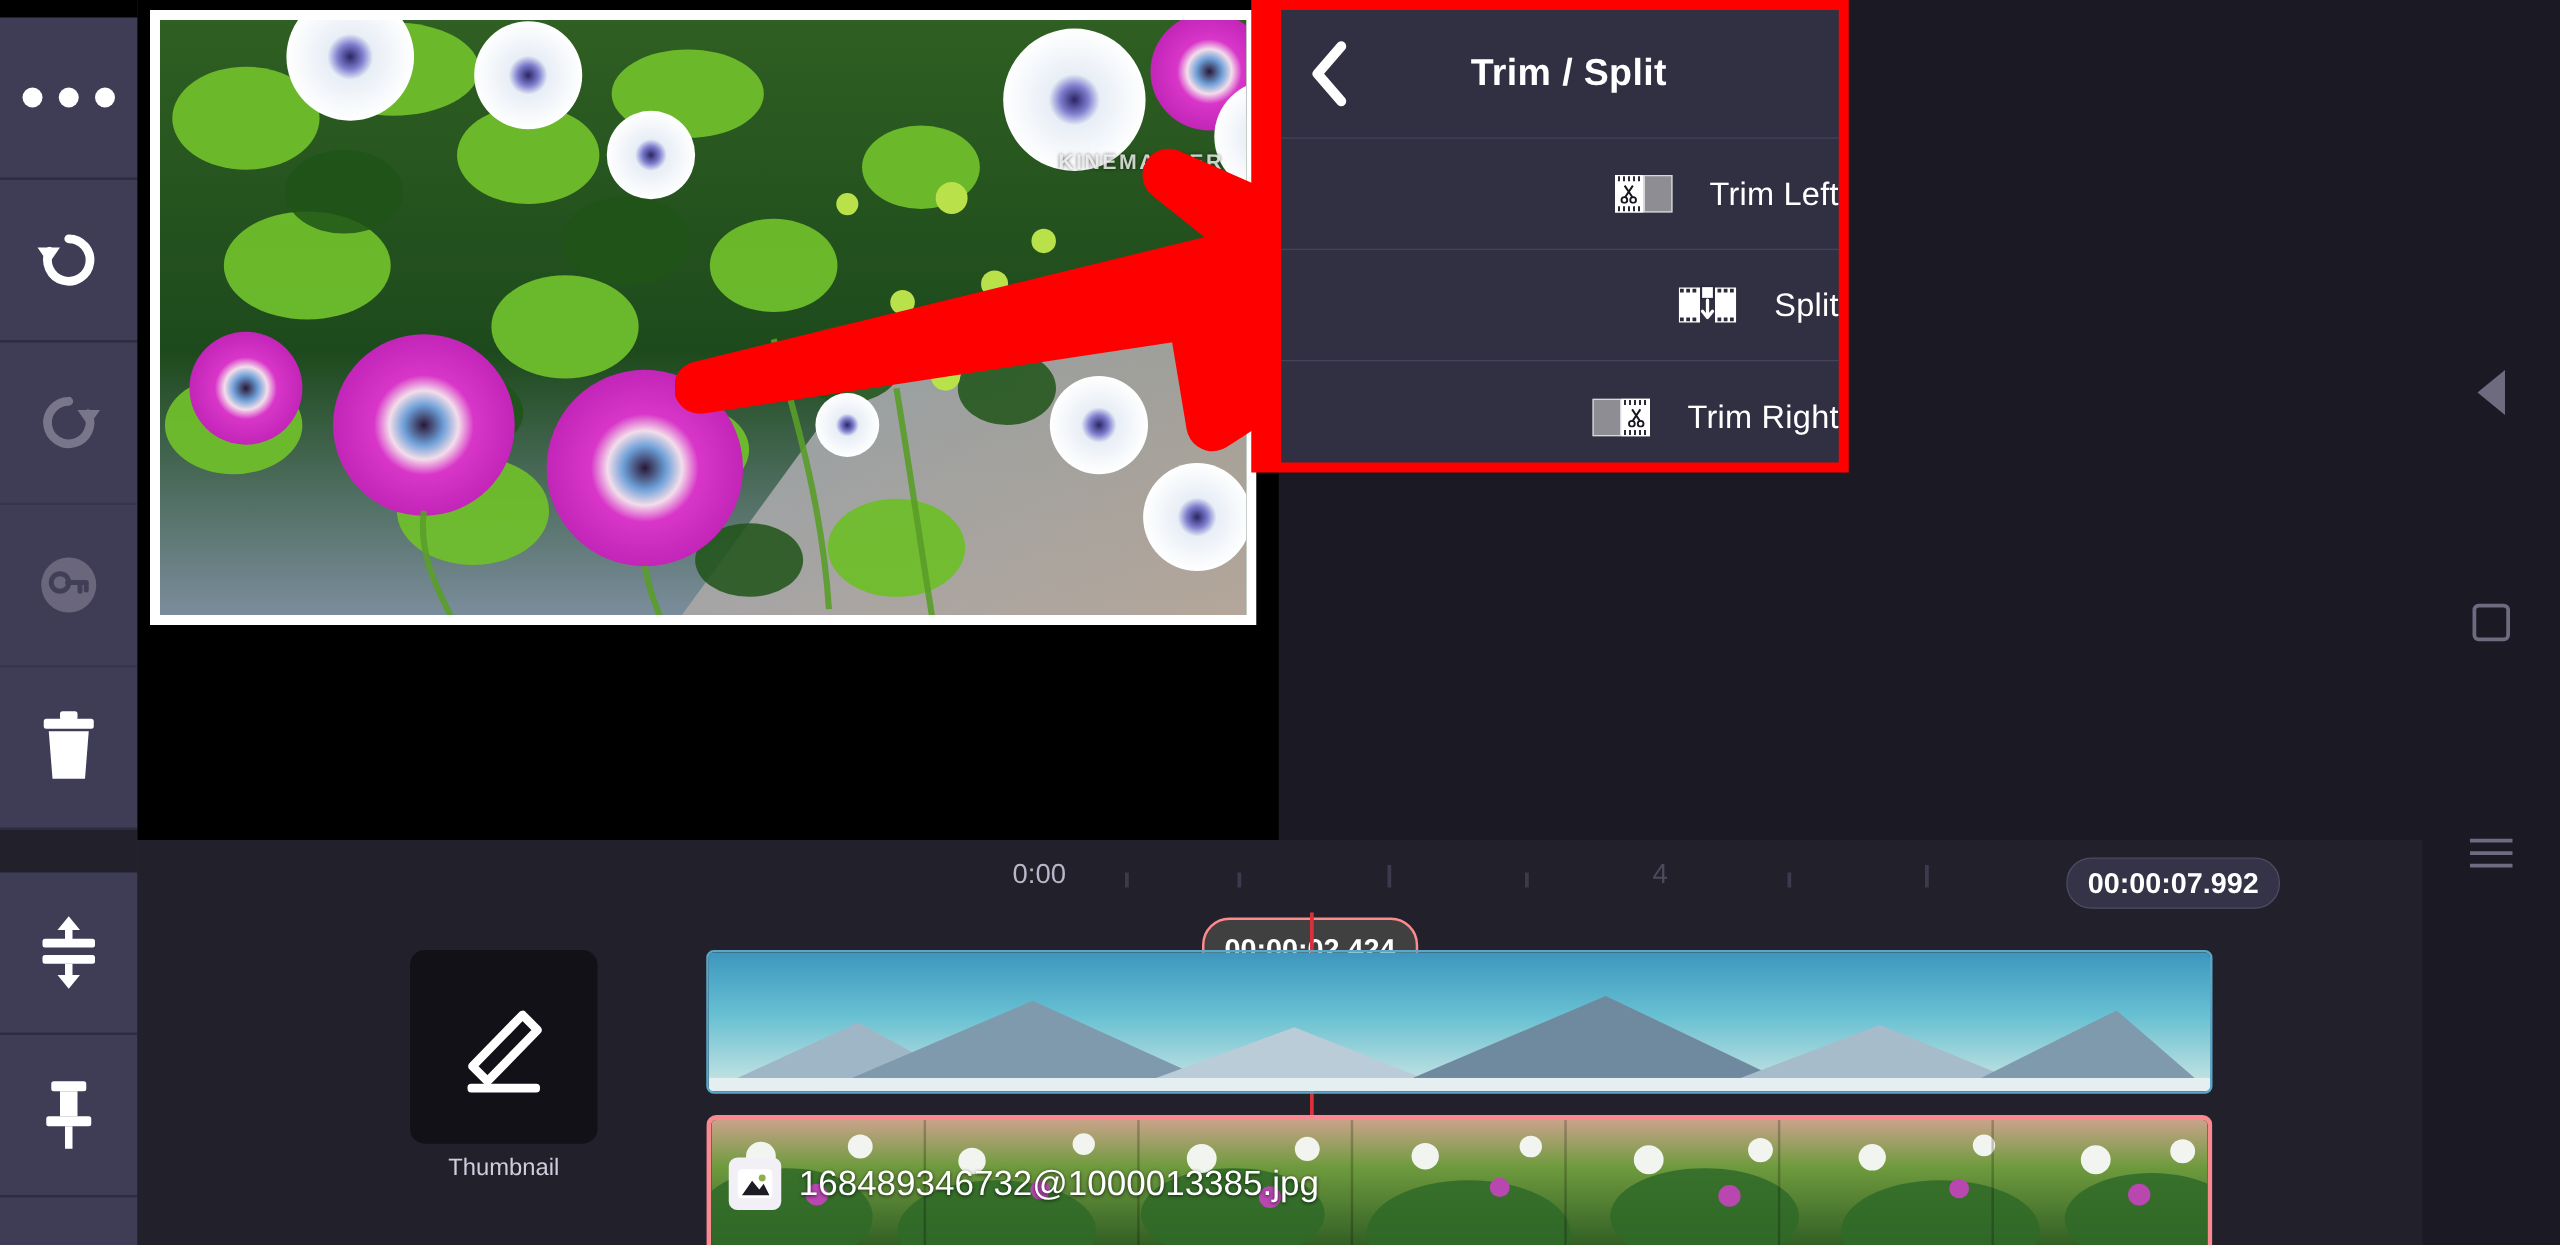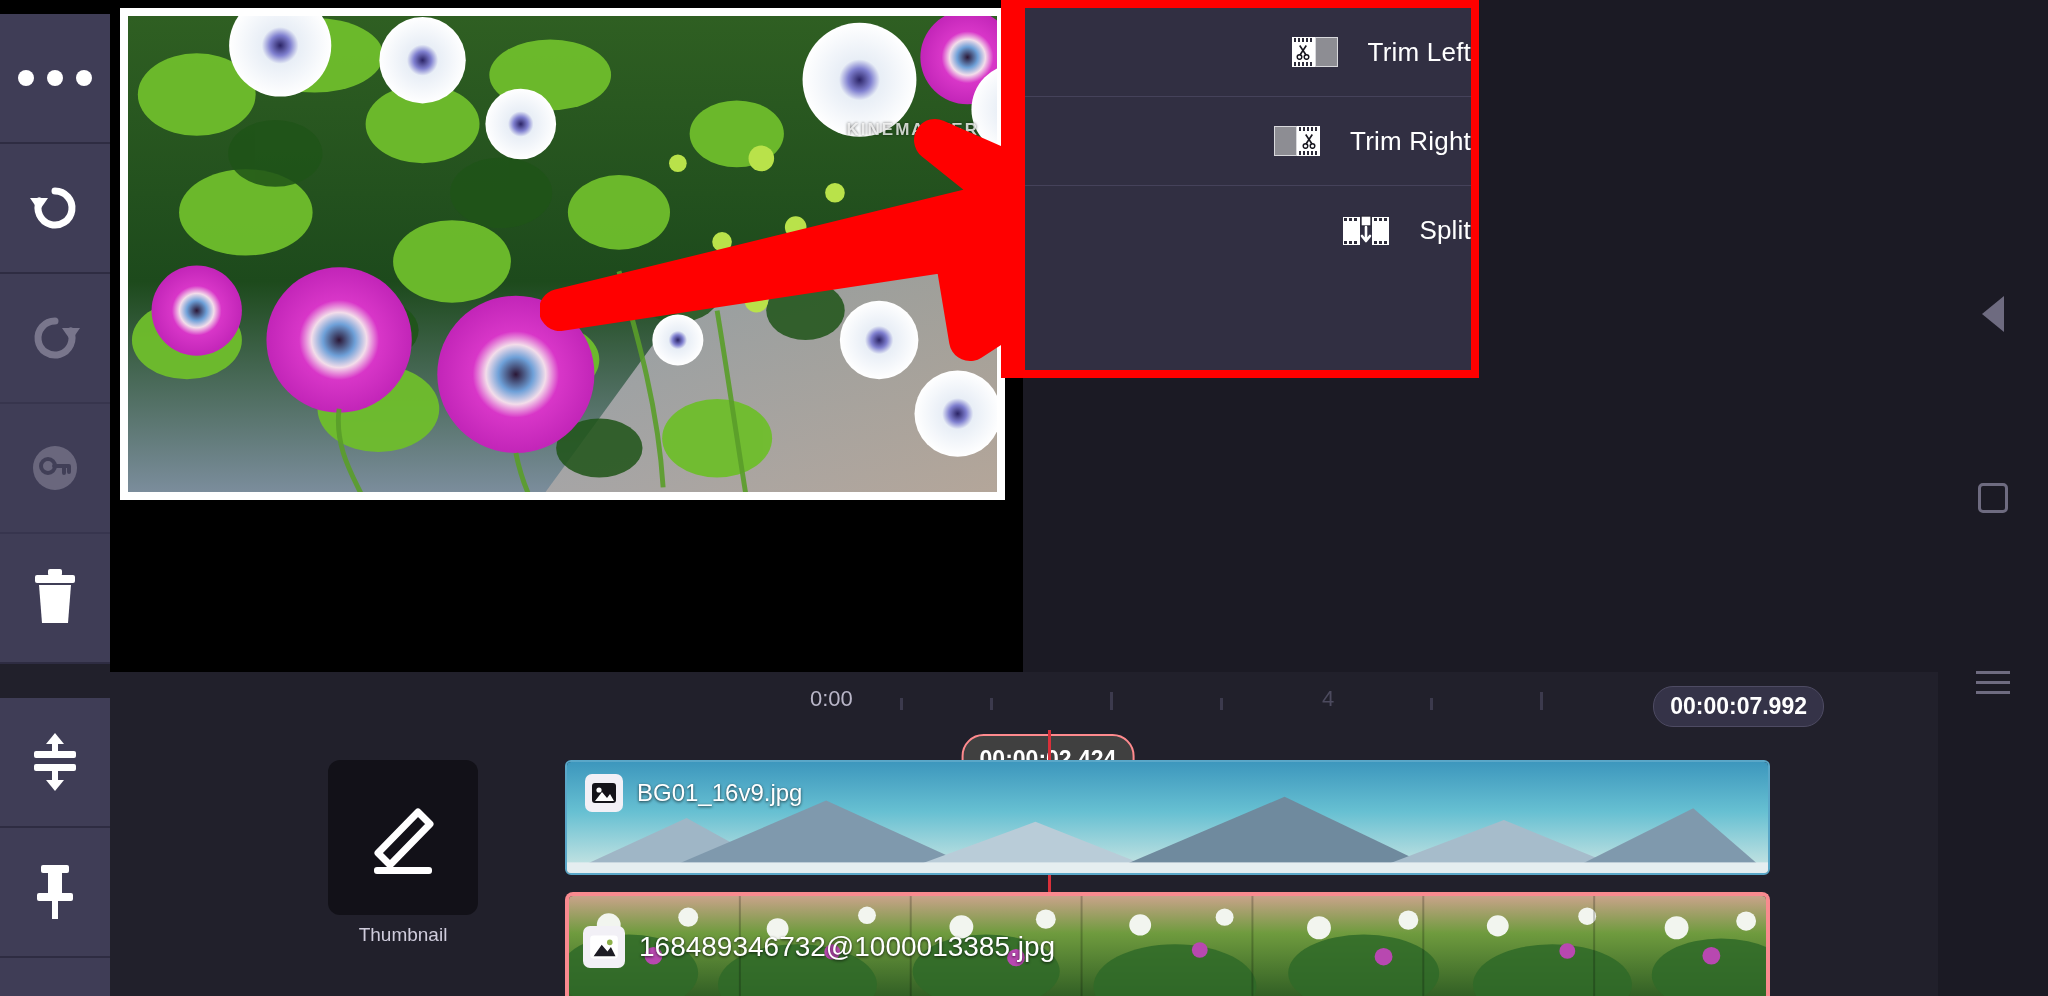--- a/index.html
+++ b/index.html
@@ -383,47 +383,41 @@
     </div>
 
     <svg id="red-arrow" viewBox="0 0 620 300">
       <path d="M20 200 L470 90 L395 30 L600 120 L430 230 L415 140 Z" fill="#ff0000" stroke="#ff0000" stroke-width="42" stroke-linejoin="round"></path>
     </svg>
   </div>
 
   <div id="panel-outline">
     <div id="panel">
 
+      <div id="panel-header">
+        <div id="back-btn">
+          <svg width="38" height="56" viewBox="0 0 38 56">
+            <path d="M28 6 L9 28 L28 50" fill="none" stroke="#ffffff" stroke-width="8" stroke-linecap="round" stroke-linejoin="round"></path>
+          </svg>
+        </div>
+        <div id="panel-title">Trim / Split</div>
+      </div>
 
       <div class="menu-row">
         <span class="mi">
           <span class="mi-half film">
             <svg class="scis" viewBox="0 0 14 16">
               <circle cx="3.5" cy="13" r="2.3" fill="none" stroke="#18171f" stroke-width="1.5"></circle>
               <circle cx="10.5" cy="13" r="2.3" fill="none" stroke="#18171f" stroke-width="1.5"></circle>
               <path d="M3.8 11.2 L10.3 1.5 M10.2 11.2 L3.7 1.5" stroke="#18171f" stroke-width="1.6" fill="none"></path>
             </svg>
           </span>
           <span class="mi-half plain"></span>
         </span>
         <span class="menu-label">Trim Left</span>
-      </div>
-
-      <div class="menu-row">
-        <span class="mi">
-          <span class="mi-half plain"></span>
-          <span class="mi-half film">
-            <svg class="scis" viewBox="0 0 14 16">
-              <circle cx="3.5" cy="13" r="2.3" fill="none" stroke="#18171f" stroke-width="1.5"></circle>
-              <circle cx="10.5" cy="13" r="2.3" fill="none" stroke="#18171f" stroke-width="1.5"></circle>
-              <path d="M3.8 11.2 L10.3 1.5 M10.2 11.2 L3.7 1.5" stroke="#18171f" stroke-width="1.6" fill="none"></path>
-            </svg>
-          </span>
-        </span>
-        <span class="menu-label">Trim Right</span>
       </div>
 
       <div class="menu-row">
         <span class="split-icon">
           <svg width="46" height="32" viewBox="0 0 46 32">
             <rect x="0" y="2" width="17" height="28" fill="#ffffff"></rect>
             <rect x="29" y="2" width="17" height="28" fill="#ffffff"></rect>
             <g fill="#2b2a38">
               <rect x="1" y="3" width="3" height="3"></rect>
                 <rect x="6" y="3" width="3" height="3"></rect>
@@ -438,20 +432,34 @@
               <rect x="36" y="26" width="3" height="3"></rect>
                 <rect x="41" y="26" width="3" height="3"></rect>
             </g>
             <rect x="18" y="1" width="10" height="10" fill="#ffffff" stroke="#2b2a38" stroke-width="1.4"></rect>
             <path d="M23 12 L23 25 M19 21 L23 26 L27 21" stroke="#ffffff" stroke-width="2.6" fill="none" stroke-linecap="round" stroke-linejoin="round"></path>
           </svg>
         </span>
         <span class="menu-label">Split</span>
       </div>
 
+      <div class="menu-row">
+        <span class="mi">
+          <span class="mi-half plain"></span>
+          <span class="mi-half film">
+            <svg class="scis" viewBox="0 0 14 16">
+              <circle cx="3.5" cy="13" r="2.3" fill="none" stroke="#18171f" stroke-width="1.5"></circle>
+              <circle cx="10.5" cy="13" r="2.3" fill="none" stroke="#18171f" stroke-width="1.5"></circle>
+              <path d="M3.8 11.2 L10.3 1.5 M10.2 11.2 L3.7 1.5" stroke="#18171f" stroke-width="1.6" fill="none"></path>
+            </svg>
+          </span>
+        </span>
+        <span class="menu-label">Trim Right</span>
+      </div>
+
     </div>
   </div>
 
   <div id="timeline">
 
     <div id="ruler">
       <span class="tick-zero">0:00</span>
       <span class="tick" style="left:790px"></span>
       <span class="tick" style="left:880px"></span>
       <span class="tick tall" style="left:1000px"></span>
@@ -477,30 +485,20 @@
       <div class="sky"></div>
       <svg viewBox="0 0 1205 115" preserveAspectRatio="none" style="position:absolute;inset:0;width:100%;height:100%">
         <polygon points="0,115 120,58 220,115" fill="#9fb6c6"></polygon>
         <polygon points="90,115 260,40 420,115" fill="#7f99ad"></polygon>
         <polygon points="330,115 470,62 600,115" fill="#b9ccd8"></polygon>
         <polygon points="540,115 720,36 880,115" fill="#6f8a9e"></polygon>
         <polygon points="800,115 940,60 1070,115" fill="#a6bccb"></polygon>
         <polygon points="1000,115 1130,48 1205,115" fill="#7f99ad"></polygon>
         <rect x="0" y="104" width="1205" height="11" fill="#e5eef0"></rect>
       </svg>
-      <div class="clip-name">
-        <span class="img-badge">
-          <svg width="26" height="26" viewBox="0 0 26 26">
-            <rect x="1" y="3" width="24" height="20" rx="3" fill="#141319"></rect>
-            <circle cx="8" cy="10" r="2.6" fill="#ffffff"></circle>
-            <polygon points="4,21 11,12 16,18 19,14 23,21" fill="#ffffff"></polygon>
-          </svg>
-        </span>
-        <span>BG01_16v9.jpg</span>
-      </div>
     </div>
 
     <div id="clip-photo" class="clip">
       <svg class="flowers" viewBox="0 0 1205 110" preserveAspectRatio="none" style="width:100%;height:100%">
         <defs>
           <linearGradient id="fsG" x1="0" y1="0" x2="0" y2="1">
             <stop offset="0%" stop-color="#c9a38a"></stop>
             <stop offset="35%" stop-color="#6f9b3e"></stop>
             <stop offset="100%" stop-color="#2c5a22"></stop>
           </linearGradient>

